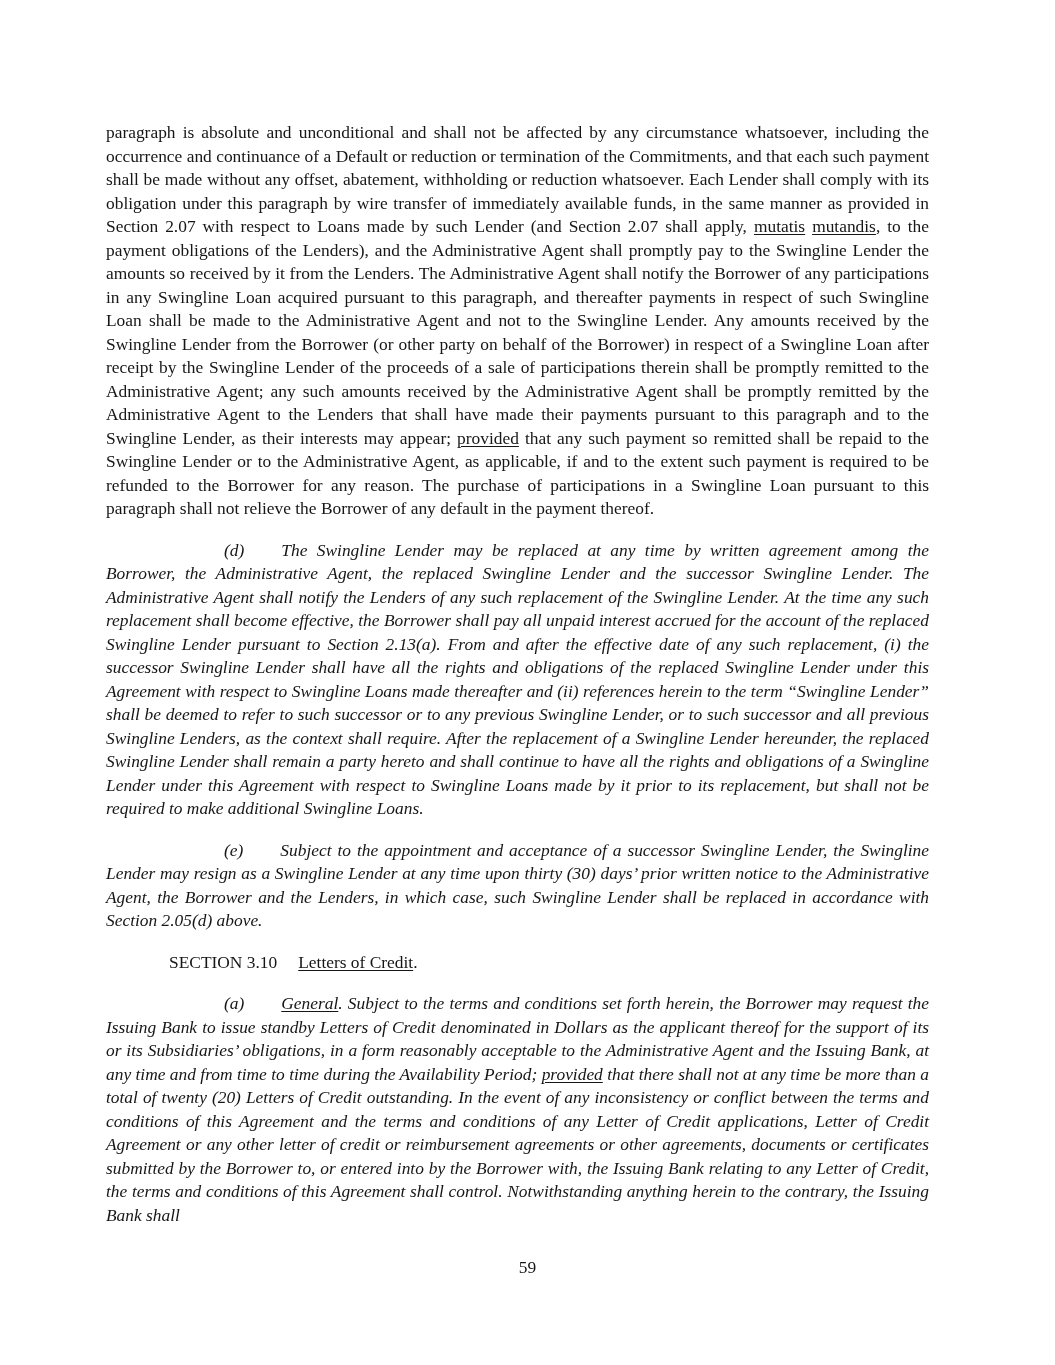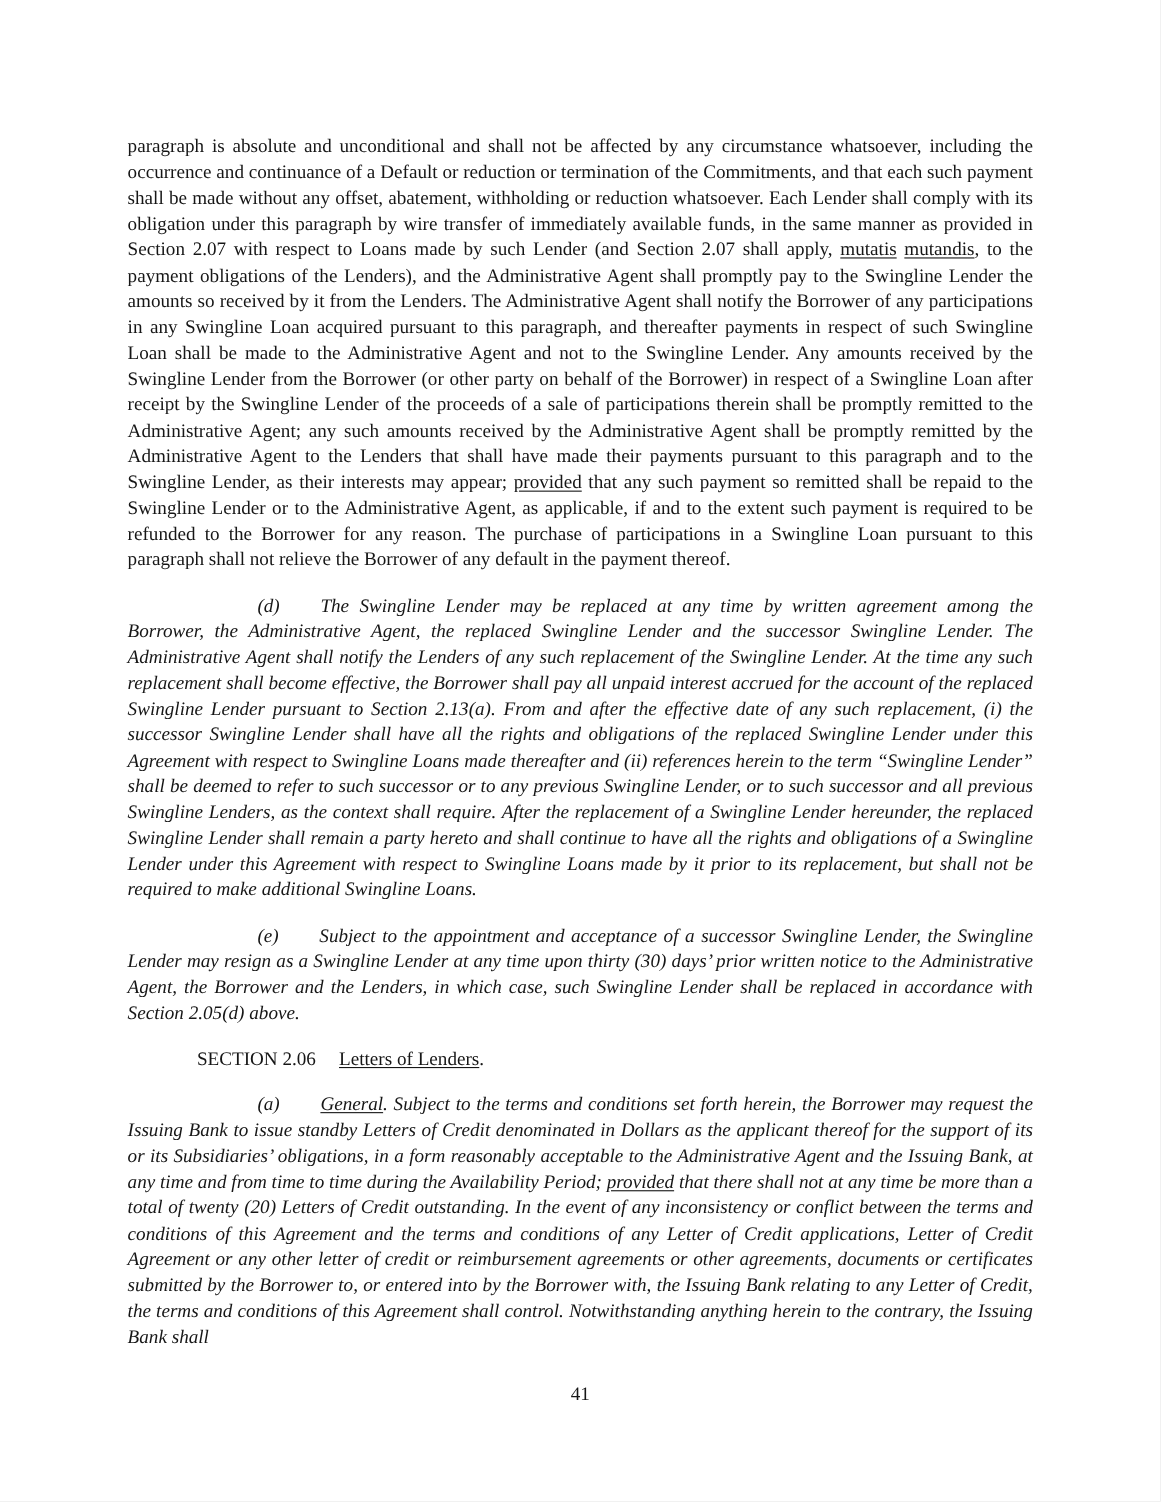--- a/index.html
+++ b/index.html
@@ -8,21 +8,21 @@
     width: 1055px;
     height: 1365px;
     margin: 0 auto;
     background: #ffffff;
     color: #161616;
     font-family: "Liberation Serif", "DejaVu Serif", serif;
     overflow: hidden;
   }
   .text-block {
     position: absolute;
-    left: 116px;
+    left: 106px;
     top: 121px;
     width: 823px;
   }
   .para {
     margin: 18px 0 0 0;
     text-align: justify;
     font-size: 17.4px;
     line-height: 23.5px;
     color: #161616;
   }
@@ -44,19 +44,19 @@
   }
 </style>
 </head>
 <body>
 
 <div class="page">
   <main class="text-block">
       <p class="para body"><span>paragraph is absolute and unconditional and shall not be affected by any circumstance whatsoever, including the occurrence and continuance of a Default or reduction or termination of the Commitments, and that each such payment shall be made without any offset, abatement, withholding or reduction whatsoever.  Each Lender shall comply with its obligation under this paragraph by wire transfer of immediately available funds, in the same manner as provided in Section 2.07 with respect to Loans made by such Lender (and Section 2.07 shall apply, </span><span class="u">mutatis</span><span> </span><span class="u">mutandis</span><span>, to the payment obligations of the Lenders), and the Administrative Agent shall promptly pay to the Swingline Lender the amounts so received by it from the Lenders.  The Administrative Agent shall notify the Borrower of any participations in any Swingline Loan acquired pursuant to this paragraph, and thereafter payments in respect of such Swingline Loan shall be made to the Administrative Agent and not to the Swingline Lender.  Any amounts received by the Swingline Lender from the Borrower (or other party on behalf of the Borrower) in respect of a Swingline Loan after receipt by the Swingline Lender of the proceeds of a sale of participations therein shall be promptly remitted to the Administrative Agent; any such amounts received by the Administrative Agent shall be promptly remitted by the Administrative Agent to the Lenders that shall have made their payments pursuant to this paragraph and to the Swingline Lender, as their interests may appear; </span><span class="u">provided</span><span> that any such payment so remitted shall be repaid to the Swingline Lender or to the Administrative Agent, as applicable, if and to the extent such payment is required to be refunded to the Borrower for any reason.  The purchase of participations in a Swingline Loan pursuant to this paragraph shall not relieve the Borrower of any default in the payment thereof.</span></p>
       <p class="para labeled"><span>(d)</span><span class="tab"></span><span>The Swingline Lender may be replaced at any time by written agreement among the Borrower, the Administrative Agent, the replaced Swingline Lender and the successor Swingline Lender.  The Administrative Agent shall notify the Lenders of any such replacement of the Swingline Lender.  At the time any such replacement shall become effective, the Borrower shall pay all unpaid interest accrued for the account of the replaced Swingline Lender pursuant to Section 2.13(a).  From and after the effective date of any such replacement, (i) the successor Swingline Lender shall have all the rights and obligations of the replaced Swingline Lender under this Agreement with respect to Swingline Loans made thereafter and (ii) references herein to the term “Swingline Lender” shall be deemed to refer to such successor or to any previous Swingline Lender, or to such successor and all previous Swingline Lenders, as the context shall require.  After the replacement of a Swingline Lender hereunder, the replaced Swingline Lender shall remain a party hereto and shall continue to have all the rights and obligations of a Swingline Lender under this Agreement with respect to Swingline Loans made by it prior to its replacement, but shall not be required to make additional Swingline Loans.</span></p>
       <p class="para labeled"><span>(e)</span><span class="tab"></span><span>Subject to the appointment and acceptance of a successor Swingline Lender, the Swingline Lender may resign as a Swingline Lender at any time upon thirty (30) days’ prior written notice to the Administrative Agent, the Borrower and the Lenders, in which case, such Swingline Lender shall be replaced in accordance with Section 2.05(d) above.</span></p>
-      <p class="para heading"><span>SECTION 2.06</span><span class="tab"></span><span class="u">Letters of Lenders</span><span>.</span></p>
+      <p class="para heading"><span>SECTION 3.10</span><span class="tab"></span><span class="u">Letters of Credit</span><span>.</span></p>
       <p class="para labeled"><span>(a)</span><span class="tab"></span><span class="u">General</span><span>.  Subject to the terms and conditions set forth herein, the Borrower may request the Issuing Bank to issue standby Letters of Credit denominated in Dollars as the applicant thereof for the support of its or its Subsidiaries’ obligations, in a form reasonably acceptable to the Administrative Agent and the Issuing Bank, at any time and from time to time during the Availability Period; </span><span class="u">provided</span><span> that there shall not at any time be more than a total of twenty (20) Letters of Credit outstanding.  In the event of any inconsistency or conflict between the terms and conditions of this Agreement and the terms and conditions of any Letter of Credit applications, Letter of Credit Agreement or any other letter of credit or reimbursement agreements or other agreements, documents or certificates submitted by the Borrower to, or entered into by the Borrower with, the Issuing Bank relating to any Letter of Credit, the terms and conditions of this Agreement shall control.  Notwithstanding anything herein to the contrary, the Issuing Bank shall</span></p>
     </main>
   <footer class="page-footer">
-    <span>41</span>
+    <span>59</span>
   </footer>
 </div>
 
 </body></html>

